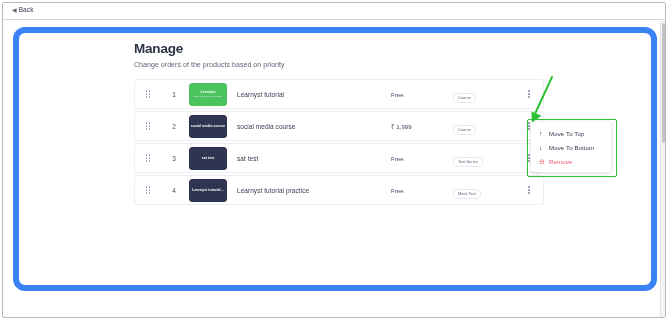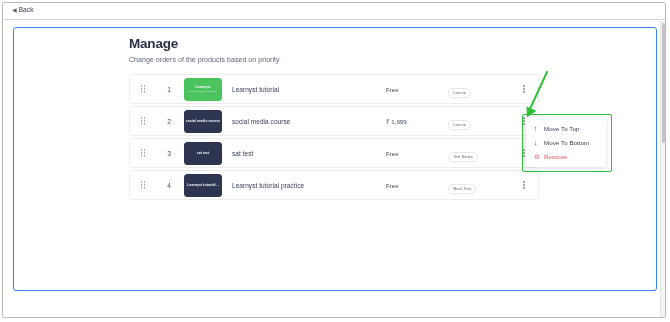--- a/index.html
+++ b/index.html
@@ -60,22 +60,22 @@
   }
 
   
   #page-canvas {
     position: absolute;
     left: 10px;
     top: 24px;
     width: 644px;
     height: 264px;
     background: #ffffff;
-    border: 1px solid #3b82f6;
-    border-radius: 3px;
+    border: 6px solid #3b82f6;
+    border-radius: 12px;
     box-sizing: border-box;
   }
 
   
   #heading-block {
     position: absolute;
     left: 115px;
     top: 8px;
   }
   #page-title {

